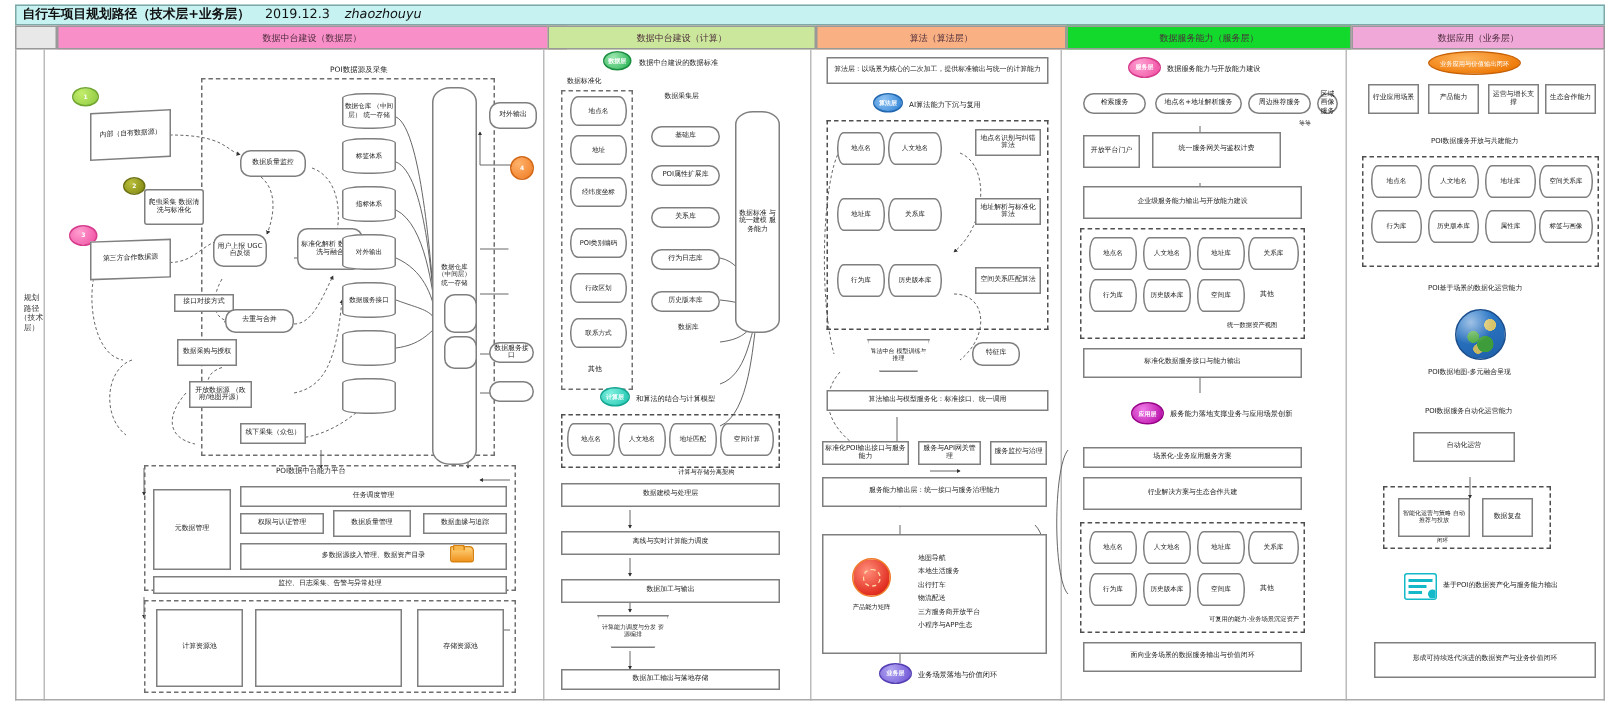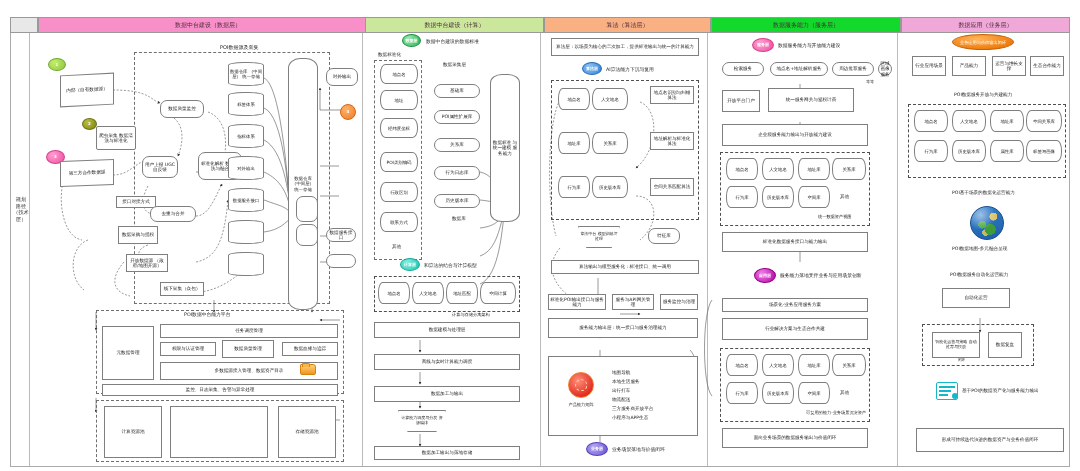--- a/index.html
+++ b/index.html
@@ -142,20 +142,25 @@
     content:""; position:absolute; left:1px; top:-2px; width:45%; height:3px;
     background:#f7b54a; border:1px solid #d9830e; border-bottom:none;
     border-radius:1px 2px 0 0;
   }
 </style>
 </head>
 <body>
 
 <div id="page">
 
+  <div class="titlebar">
+    <span>自行车项目规划路径（技术层+业务层）</span>
+    <span class="date">2019.12.3</span>
+    <span class="author">zhaozhouyu</span>
+  </div>
 
   <div class="hdrow">
     <div class="hcell hcorner" style="left:0;width:28px;"></div>
     <div class="hcell hpink" style="left:28px;width:340px;">数据中台建设（数据层）</div>
     <div class="hcell hgreenl" style="left:355px;width:179px;">数据中台建设（计算）</div>
     <div class="hcell horange" style="left:534px;width:167px;">算法（算法层）</div>
     <div class="hcell hgreen" style="left:701px;width:190px;">数据服务能力（服务层）</div>
     <div class="hcell hpink2" style="left:891px;width:169px;">数据应用（业务层）</div>
   </div>
 

